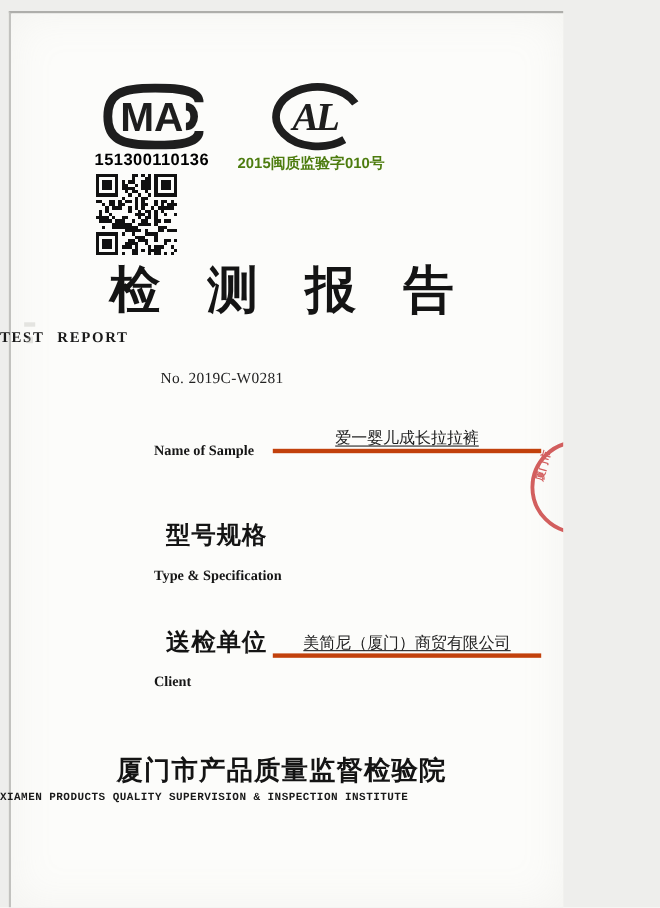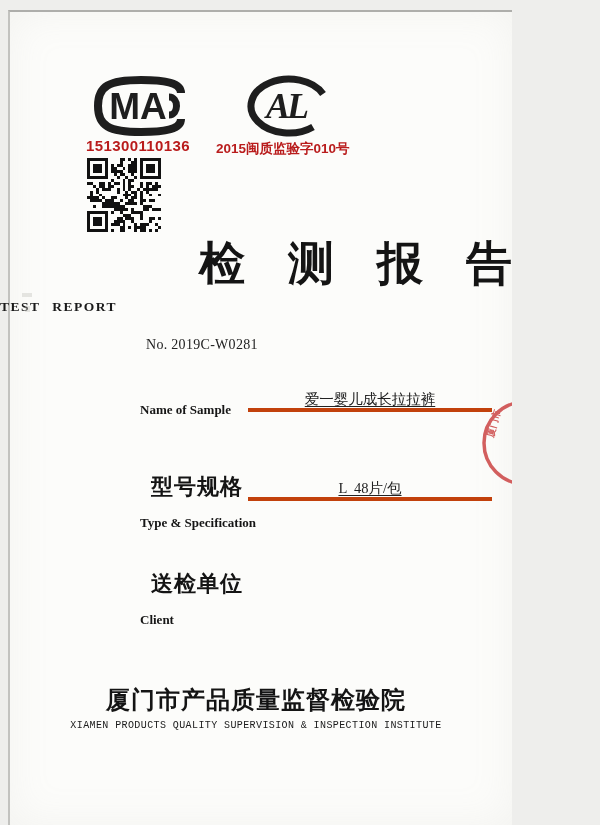--- a/index.html
+++ b/index.html
@@ -19,33 +19,33 @@
     border-left:2px solid #c2c2bf;
     box-shadow:inset 0 0 40px rgba(180,180,170,0.12);
   }
 
   
   .cma-logo { position:absolute; left:93px; top:76px; width:96px; height:60px; }
   .cal-logo { position:absolute; left:242px; top:74px; width:92px; height:64px; }
   .cma-number {
     position:absolute; left:86px; top:137px;
     font-family:"Liberation Sans", sans-serif;
-    font-weight:bold; font-size:15px; letter-spacing:0.4px; color:#b91c1c;
+    font-weight:bold; font-size:15px; letter-spacing:0.4px; color:#000000;
   }
   .cal-license {
     position:absolute; left:216px; top:140px;
     font-family:"Liberation Sans", sans-serif;
-    font-weight:bold; font-size:13.5px; color:#b91c1c;
+    font-weight:bold; font-size:13.5px; color:#4d7c0f;
   }
   .qr { position:absolute; left:87px; top:158px; width:74px; height:74px; }
 
   
   .title-zh {
     position:absolute; left:0; right:0; top:238px;
-    text-align:right; font-weight:bold; font-size:46px; line-height:1.15;
+    text-align:center; font-weight:bold; font-size:46px; line-height:1.15;
     color:#141414;
   }
   .title-zh span { letter-spacing:43px; margin-right:-43px; }
   .title-en {
     position:absolute; left:0; right:0; top:299px;
     text-align:left; font-weight:bold; font-size:13.5px;
     letter-spacing:1.5px; word-spacing:7px; color:#1a1a1a;
   }
 
   .report-no {
@@ -75,22 +75,22 @@
   }
 
   
   .footer-zh {
     position:absolute; left:0; right:0; top:684px;
     text-align:center; font-weight:bold; font-size:24px;
     letter-spacing:1px; color:#141414;
   }
   .footer-en {
     position:absolute; left:0; right:0; top:720px;
-    text-align:center; font-family:"Liberation Mono", monospace;
-    font-weight:normal; font-size:10px; letter-spacing:0.4px; color:#1a1a1a;
+    text-align:left; font-family:"Liberation Mono", monospace;
+    font-weight:bold; font-size:10px; letter-spacing:0.4px; color:#1a1a1a;
   }
 
   
   .stamp { position:absolute; right:0; top:388px; width:47px; height:112px; opacity:0.85; }
 
   .smudge { position:absolute; background:#b9b9b4; opacity:0.35; }
   .smudge-1 { left:22px; top:293px; width:10px; height:4px; }
   .smudge-2 { left:25px; top:306px; width:5px; height:6px; }
 </style>
 </head>
@@ -431,30 +431,30 @@
     <div class="field-line">
       <span class="field-value">爱一婴儿成长拉拉裤</span>
     </div>
   </div>
 
   <div class="field-row row-2">
     <div class="field-labels">
       <div class="label-zh">型号规格</div>
       <div class="label-en">Type &amp; Specification</div>
     </div>
-    <div class="field-line">
-      <span class="field-value">L  48片/包</span>
-    </div>
   </div>
 
   <div class="field-row row-3">
     <div class="field-labels">
       <div class="label-zh">送检单位</div>
       <div class="label-en">Client</div>
     </div>
+    <div class="field-line">
+      <span class="field-value">美简尼（厦门）商贸有限公司</span>
+    </div>
   </div>
 
   <div class="footer-zh">厦门市产品质量监督检验院</div>
   <div class="footer-en">XIAMEN PRODUCTS QUALITY SUPERVISION &amp; INSPECTION INSTITUTE</div>
 
   <svg class="stamp" viewBox="0 0 47 112">
     <circle cx="60" cy="55" r="41" fill="none" stroke="#cc4444" stroke-width="3.5"></circle>
     <text x="28" y="50" transform="rotate(-75 28 50)" font-size="9.5" fill="#cc4444" font-weight="bold">厦门市</text>
   </svg>
 

